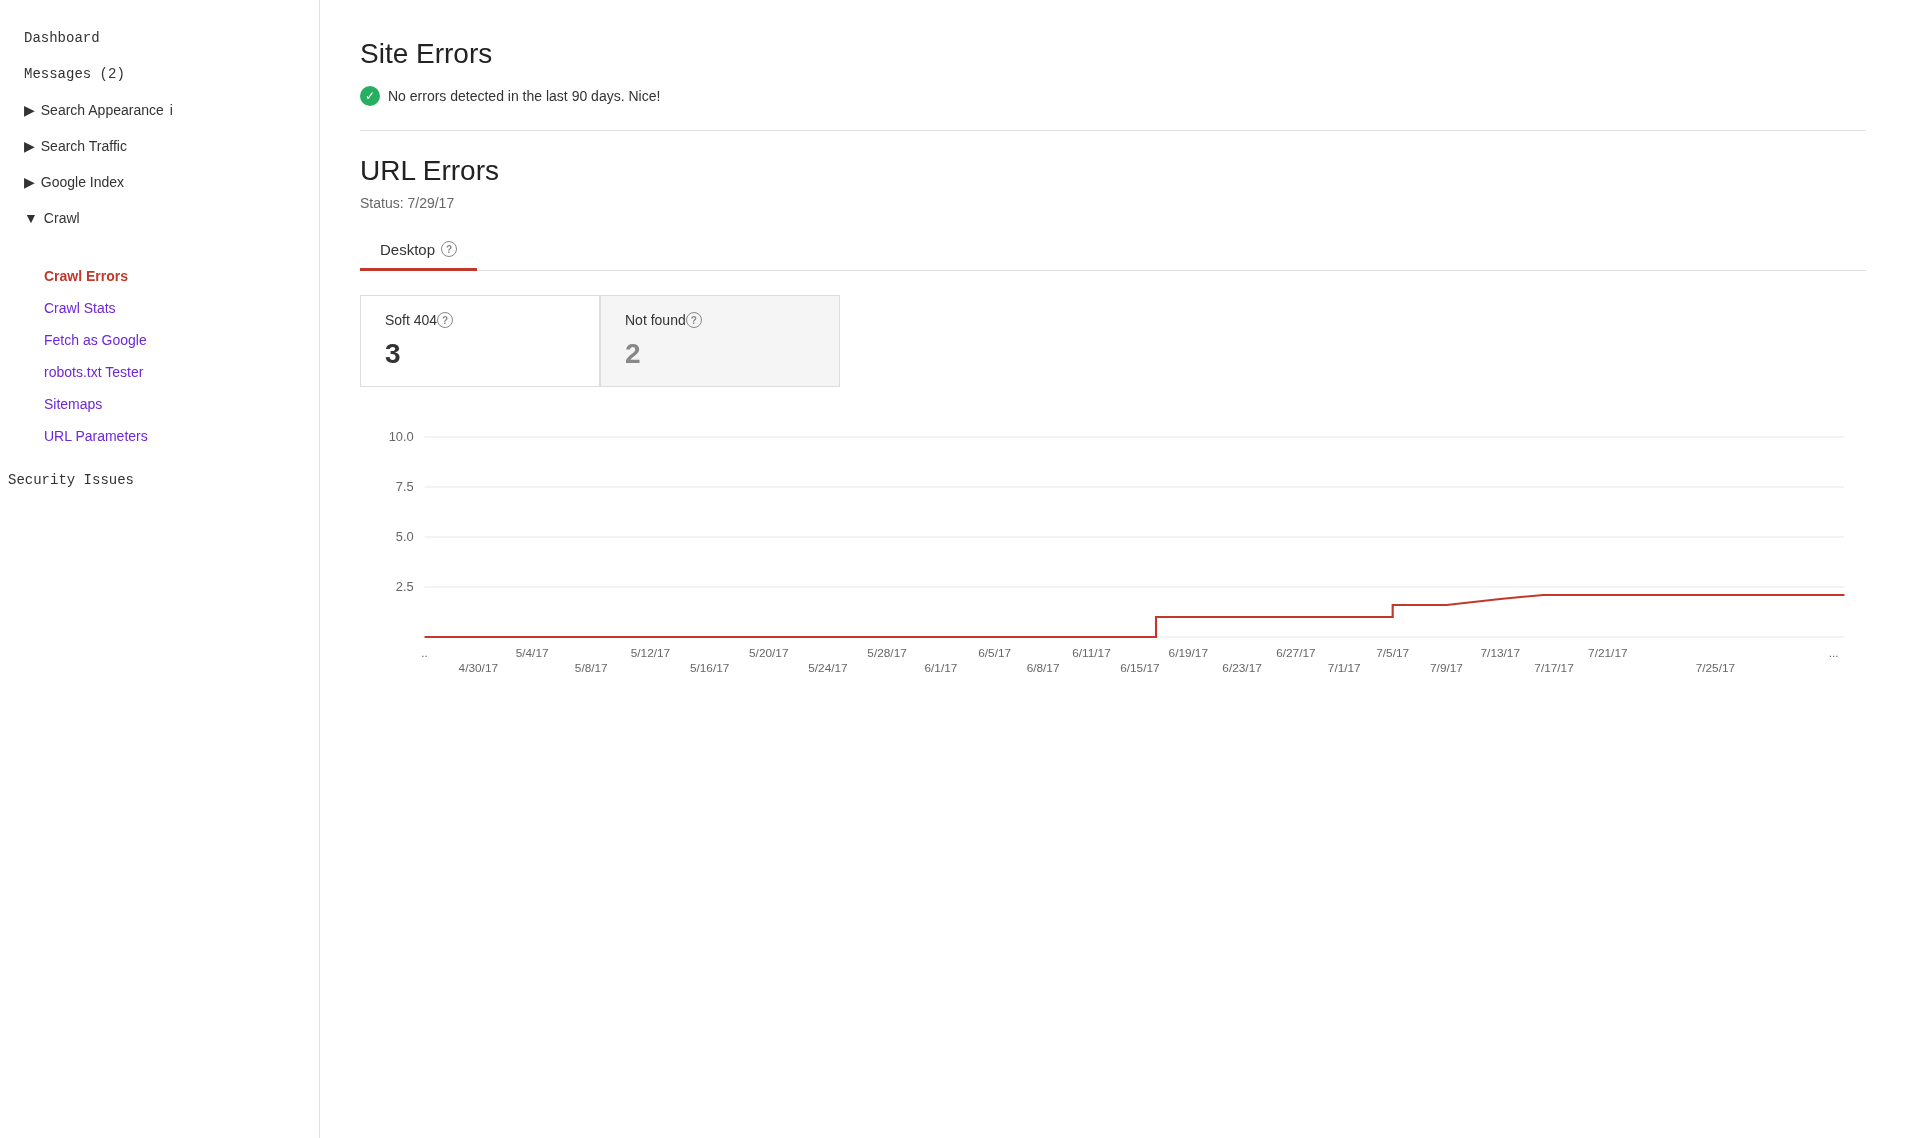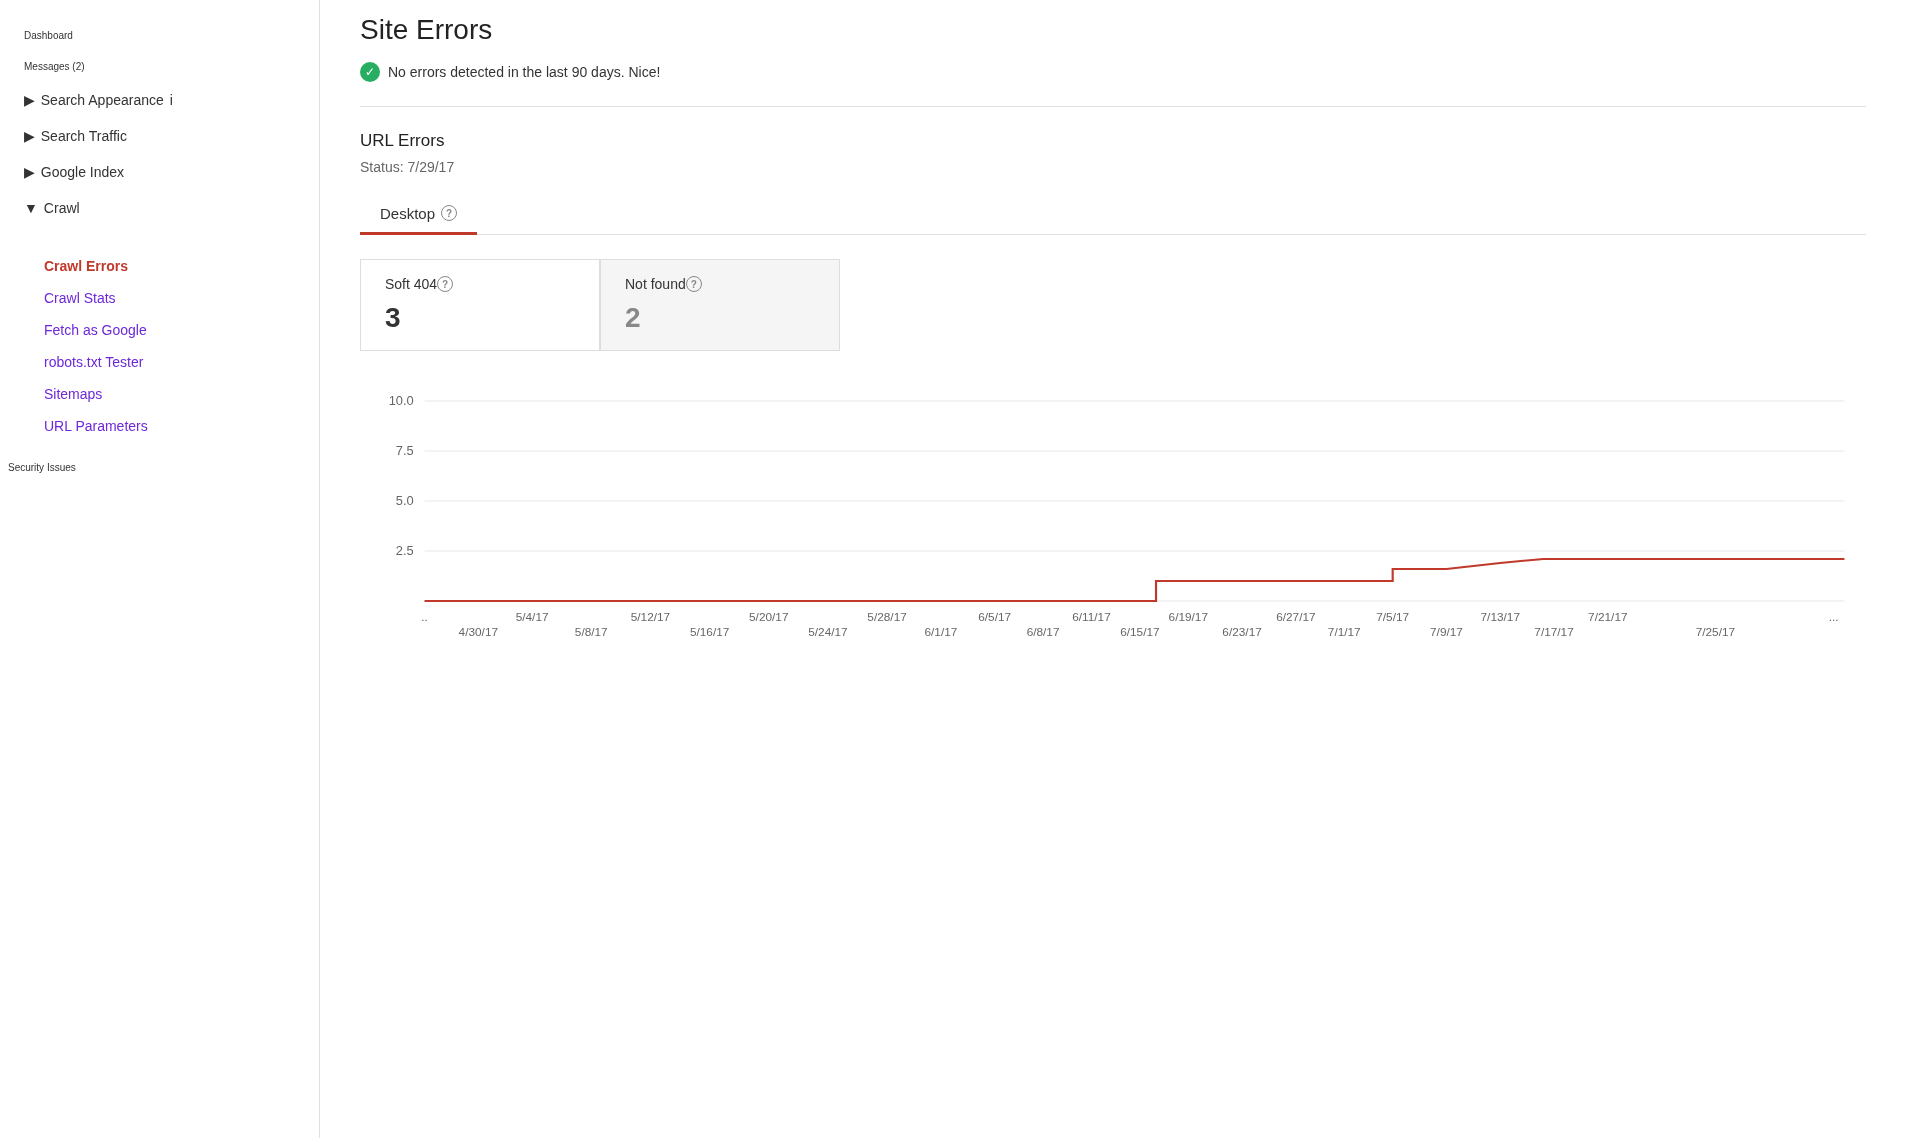--- a/index.html
+++ b/index.html
@@ -13,21 +13,22 @@
       padding: 20px 0;
       overflow-y: auto;
     }
     .sidebar-item {
       padding: 10px 24px;
       cursor: pointer;
       display: flex;
       align-items: center;
       gap: 6px;
       color: #333;
-      font-size: 10px;
+      font-size: 14px;
+      font-family: Liberation Mono, monospace;
     }
     .sidebar-section-label {
       padding: 10px 24px;
       color: #333;
       font-size: 14px;
       display: flex;
       align-items: center;
       gap: 6px;
       cursor: pointer;
     }
@@ -36,26 +37,26 @@
       cursor: pointer;
       color: #6d28d9;
       font-size: 14px;
       display: block;
     }
     .sidebar-sub-item.active { color: #c0392b; font-weight: bold; margin-top: 24px; }
 
     
     #main {
       flex: 1;
-      padding: 14px 40px;
+      padding: 38px 40px;
       overflow-y: auto;
     }
 
     h1 { font-size: 28px; font-weight: 400; color: #222; margin-bottom: 16px; }
-    h2 { font-size: 17px; font-weight: 400; color: #222; margin-bottom: 8px; }
+    h2 { font-size: 28px; font-weight: 400; color: #222; margin-bottom: 8px; }
 
     .site-errors-status {
       display: flex;
       align-items: center;
       gap: 8px;
       margin-bottom: 20px;
       color: #333;
       font-size: 14px;
     }
     .check-icon {

